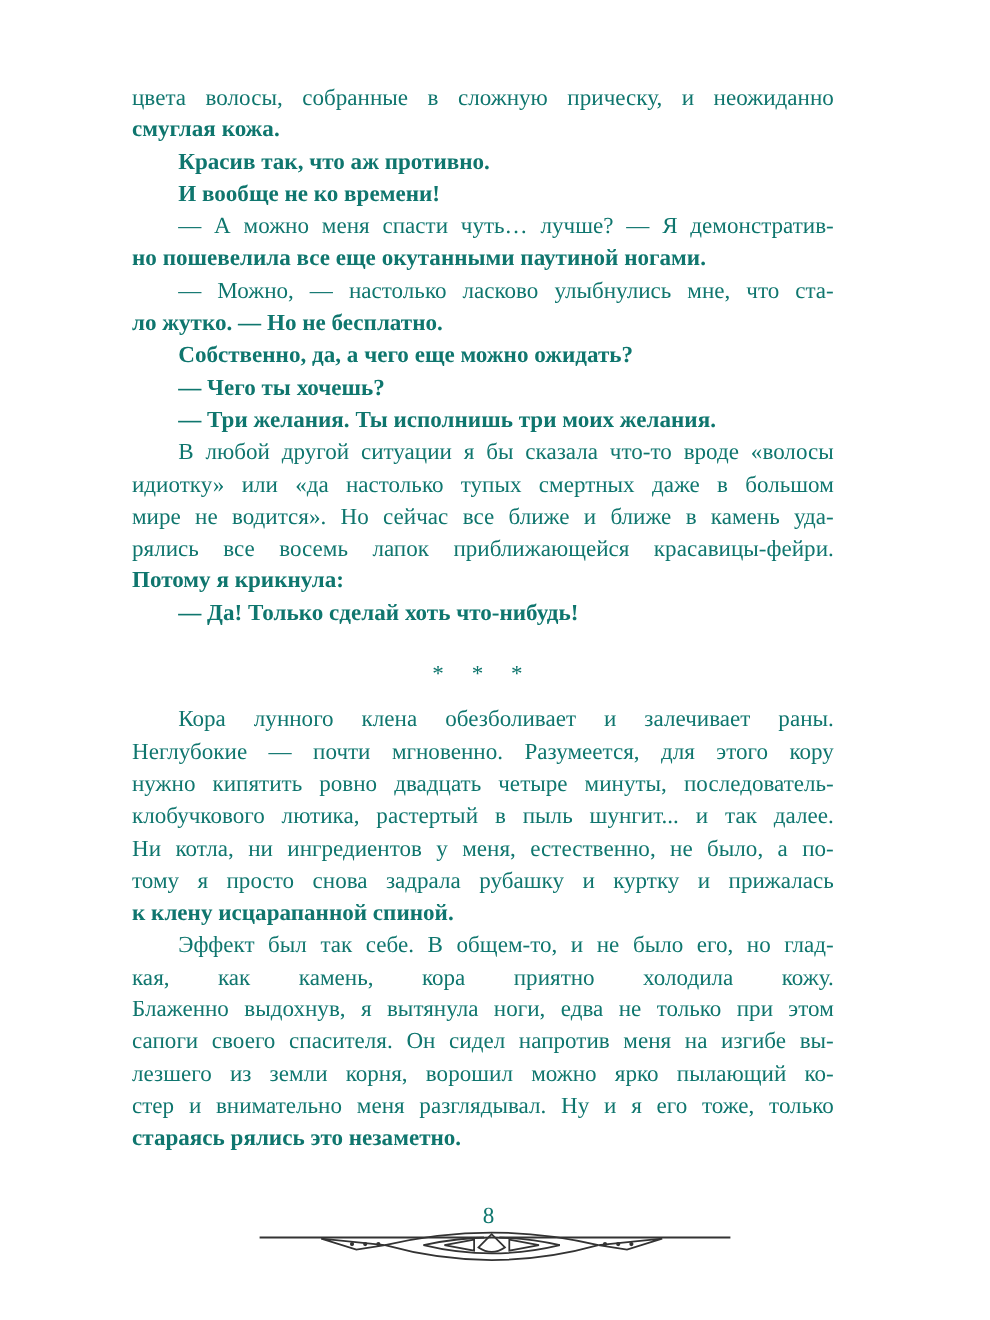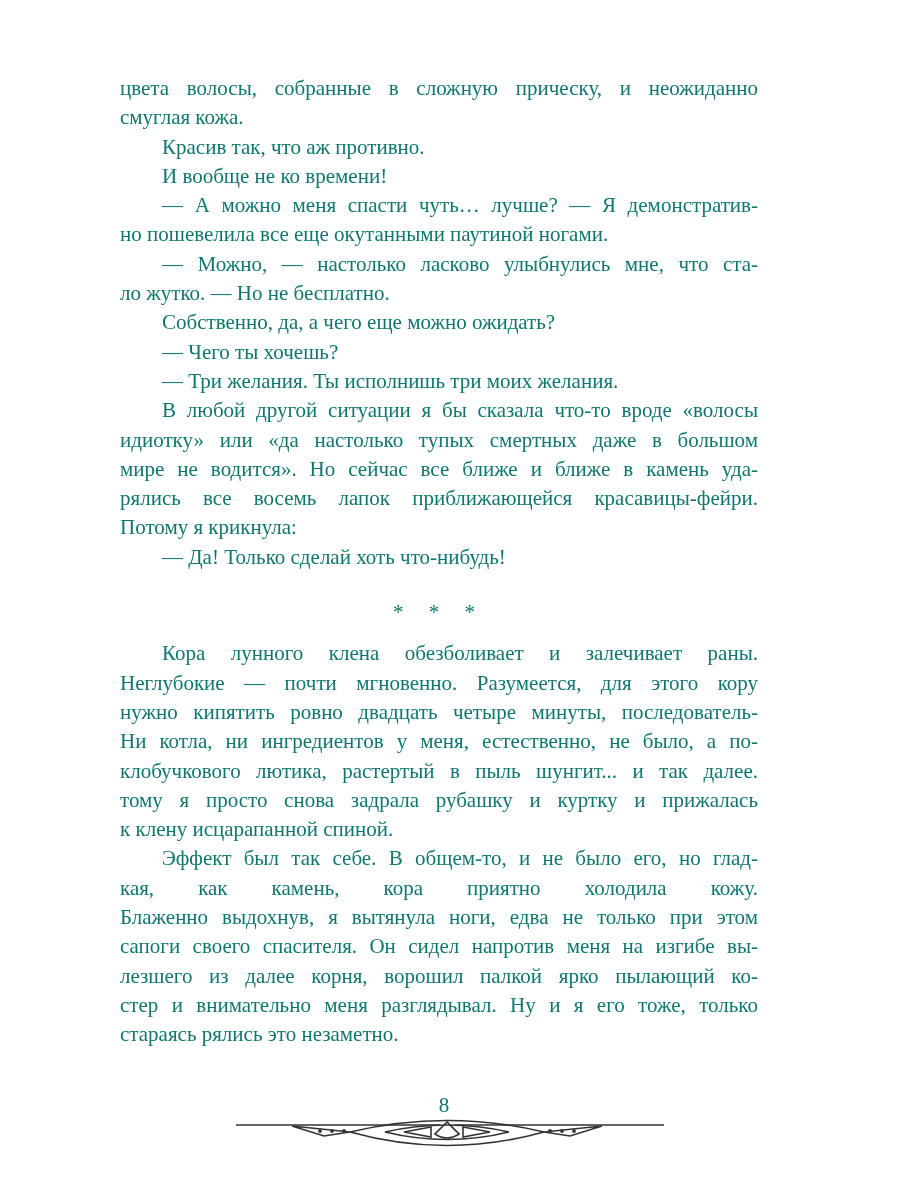--- a/index.html
+++ b/index.html
@@ -22,20 +22,21 @@
     line-height: 29.3px;
   }
   .line {
     text-align: justify;
     text-align-last: justify;
     height: 29.3px;
     overflow: hidden;
   }
   .line.last {
     text-align-last: left;
+    font-weight: bold;
   }
   .line.indent {
     padding-left: 42px;
   }
   .separator {
     text-align: center;
     letter-spacing: 10px;
     margin-top: 26px;
     margin-bottom: 12px;
     height: 29.3px;
@@ -82,29 +83,29 @@
       <div class="line indent">В любой другой ситуации я бы сказала что-то вроде «волосы</div>
       <div class="line">идиотку» или «да настолько тупых смертных даже в большом</div>
       <div class="line">мире не водится». Но сейчас все ближе и ближе в камень уда-</div>
       <div class="line">рялись все восемь лапок приближающейся красавицы-фейри.</div>
       <div class="line last">Потому я крикнула:</div>
       <div class="line indent last">— Да! Только сделай хоть что-нибудь!</div>
       <div class="separator">* * *</div>
       <div class="line indent">Кора лунного клена обезболивает и залечивает раны.</div>
       <div class="line">Неглубокие — почти мгновенно. Разумеется, для этого кору</div>
       <div class="line">нужно кипятить ровно двадцать четыре минуты, последователь-</div>
+      <div class="line">клобучкового лютика, растертый в пыль шунгит... и так далее.</div>
       <div class="line">Ни котла, ни ингредиентов у меня, естественно, не было, а по-</div>
-      <div class="line">клобучкового лютика, растертый в пыль шунгит... и так далее.</div>
       <div class="line">тому я просто снова задрала рубашку и куртку и прижалась</div>
       <div class="line last">к клену исцарапанной спиной.</div>
       <div class="line indent">Эффект был так себе. В общем-то, и не было его, но глад-</div>
       <div class="line">кая, как камень, кора приятно холодила кожу.</div>
       <div class="line">Блаженно выдохнув, я вытянула ноги, едва не только при этом</div>
       <div class="line">сапоги своего спасителя. Он сидел напротив меня на изгибе вы-</div>
-      <div class="line">лезшего из далее корня, ворошил палкой ярко пылающий ко-</div>
+      <div class="line">лезшего из земли корня, ворошил можно ярко пылающий ко-</div>
       <div class="line">стер и внимательно меня разглядывал. Ну и я его тоже, только</div>
       <div class="line last">стараясь рялись это незаметно.</div>
     </div>
 
   <div class="footer">
     <div class="page-number">8</div>
     <svg class="flourish" width="444" height="42" viewBox="0 0 444 42" fill="none" stroke="#333333" stroke-width="1.6">
 
       <line x1="8" y1="10" x2="212" y2="10"></line>
       <line x1="226" y1="10" x2="436" y2="10"></line>

